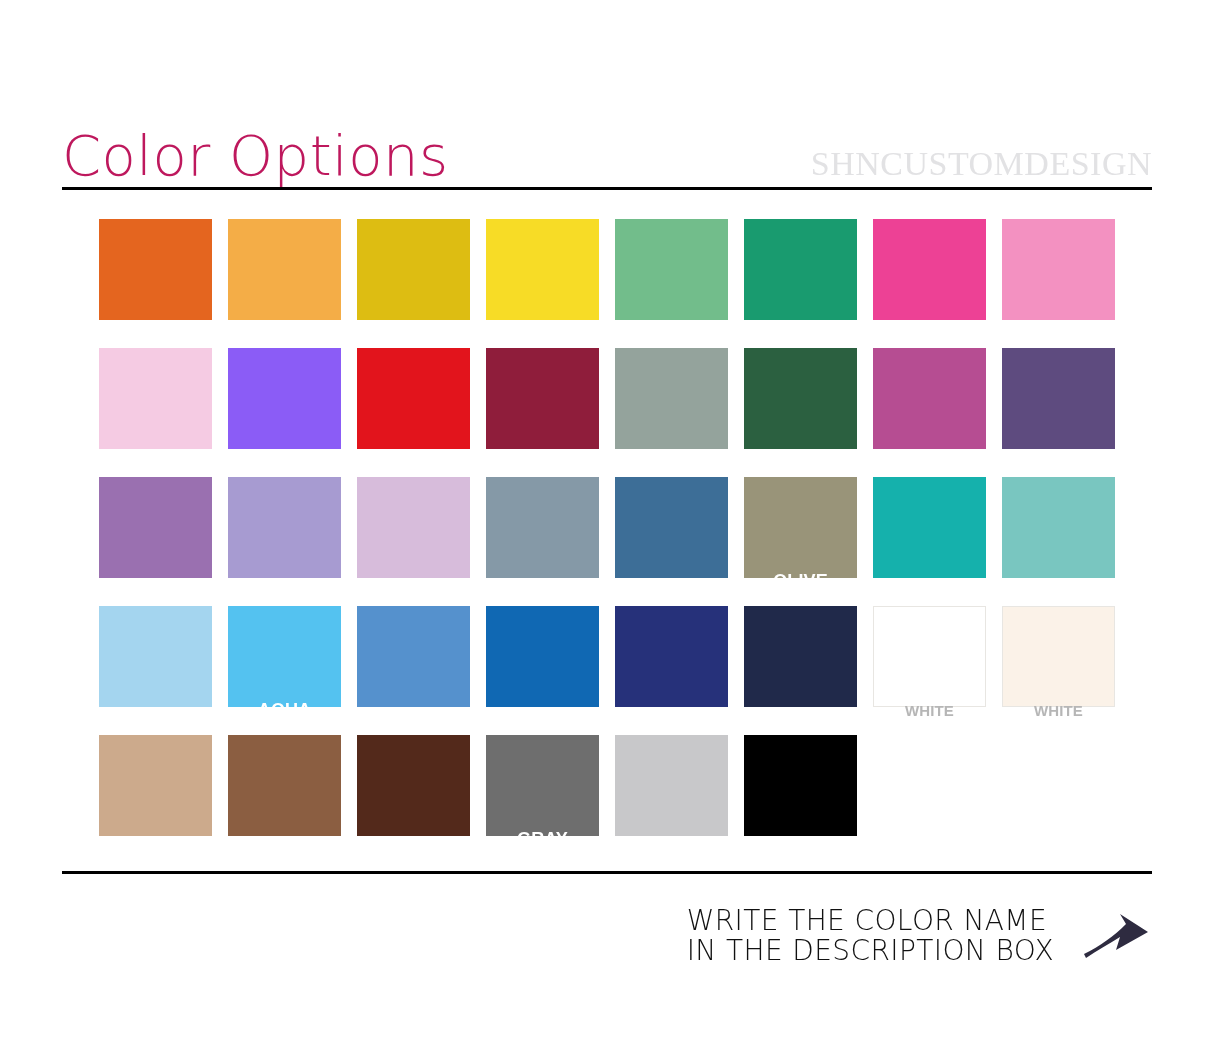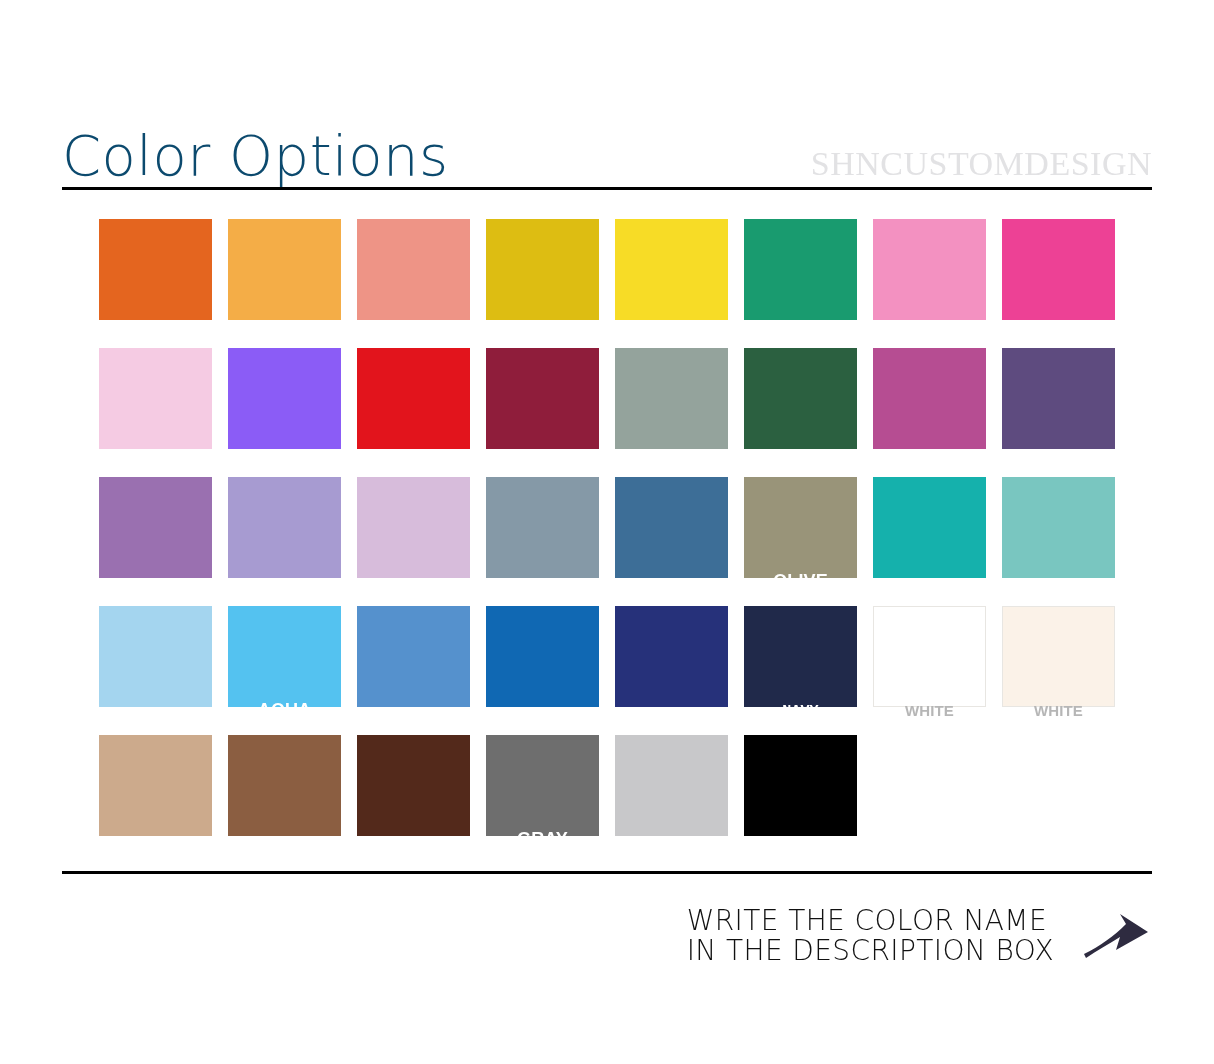--- a/index.html
+++ b/index.html
@@ -31,21 +31,21 @@
     height: 72px;
     display: flex;
     align-items: flex-end;
     justify-content: space-between;
   }
   .page-title {
     font-family: "DejaVu Sans", sans-serif;
     font-size: 56px;
     font-weight: 300;
     letter-spacing: 0.5px;
-    color: #0c4a6e;
+    color: #be185d;
     line-height: 1;
     white-space: nowrap;
   }
   .brand {
     font-family: "Liberation Serif", serif;
     font-size: 34px;
     font-weight: 400;
     letter-spacing: 0.5px;
     color: #e2e2e4;
     line-height: 1;
@@ -141,38 +141,38 @@
 
   <div class="rule rule-top"></div>
 
   <div class="grid">
       <div class="swatch" style="background: rgb(228, 101, 31);">
         <div class="swatch-label" style="color: rgb(255, 255, 255);">ORANGE</div>
       </div>
       <div class="swatch" style="background: rgb(244, 173, 71);">
         <div class="swatch-label" style="color: rgb(255, 255, 255);">SUNSET</div>
       </div>
-      <div class="swatch" style="background: rgb(238, 148, 134);">
-        <div class="swatch-label" style="color: rgb(255, 255, 255);">PEACH</div>
-      </div>
       <div class="swatch" style="background: rgb(221, 189, 18);">
         <div class="swatch-label" style="color: rgb(255, 255, 255);">MUSTARD</div>
       </div>
       <div class="swatch" style="background: rgb(247, 220, 38);">
         <div class="swatch-label" style="color: rgb(255, 255, 255);">YELLOW</div>
       </div>
+      <div class="swatch" style="background: rgb(114, 189, 139);">
+        <div class="swatch-label sm" style="color: rgb(255, 255, 255);">SAGE GREEN</div>
+      </div>
       <div class="swatch" style="background: rgb(25, 155, 111);">
         <div class="swatch-label" style="color: rgb(255, 255, 255);">GREEN</div>
       </div>
+      <div class="swatch" style="background: rgb(237, 65, 149);">
+        <div class="swatch-label" style="color: rgb(255, 255, 255);">HOT PINK</div>
+      </div>
       <div class="swatch" style="background: rgb(243, 145, 193);">
         <div class="swatch-label" style="color: rgb(255, 255, 255);">PINK</div>
       </div>
-      <div class="swatch" style="background: rgb(237, 65, 149);">
-        <div class="swatch-label" style="color: rgb(255, 255, 255);">HOT PINK</div>
-      </div>
       <div class="swatch" style="background: rgb(245, 203, 227);">
         <div class="swatch-label" style="color: rgb(255, 255, 255);">BABY PINK</div>
       </div>
       <div class="swatch" style="background: #8b5cf6;">
         <div class="swatch-label" style="color: rgb(255, 255, 255);">LIGHT CORAL</div>
       </div>
       <div class="swatch" style="background: rgb(226, 20, 28);">
         <div class="swatch-label" style="color: rgb(255, 255, 255);">RED</div>
       </div>
       <div class="swatch" style="background: rgb(143, 29, 59);">
@@ -223,21 +223,21 @@
       <div class="swatch" style="background: rgb(85, 145, 205);">
         <div class="swatch-label" style="color: rgb(255, 255, 255);">BLUE</div>
       </div>
       <div class="swatch" style="background: rgb(16, 104, 179);">
         <div class="swatch-label" style="color: rgb(255, 255, 255);">ROYAL BLUE</div>
       </div>
       <div class="swatch" style="background: rgb(38, 49, 122);">
         <div class="swatch-label" style="color: rgb(255, 255, 255);">INDIGO</div>
       </div>
       <div class="swatch" style="background: rgb(32, 41, 74);">
-        <div class="swatch-label" style="color: rgb(255, 255, 255); font-family: Liberation Mono, monospace;">NAVY</div>
+        <div class="swatch-label" style="color: rgb(255, 255, 255);">NAVY</div>
       </div>
       <div class="swatch bordered" style="background: rgb(255, 255, 255);">
         <div class="swatch-label" style="color: rgb(182, 182, 182);">WHITE</div>
       </div>
       <div class="swatch bordered" style="background: rgb(251, 242, 232);">
         <div class="swatch-label" style="color: rgb(182, 182, 182);">WHITE</div>
       </div>
       <div class="swatch" style="background: rgb(204, 170, 140);">
         <div class="swatch-label" style="color: rgb(255, 255, 255);">HAZELNUT</div>
       </div>

